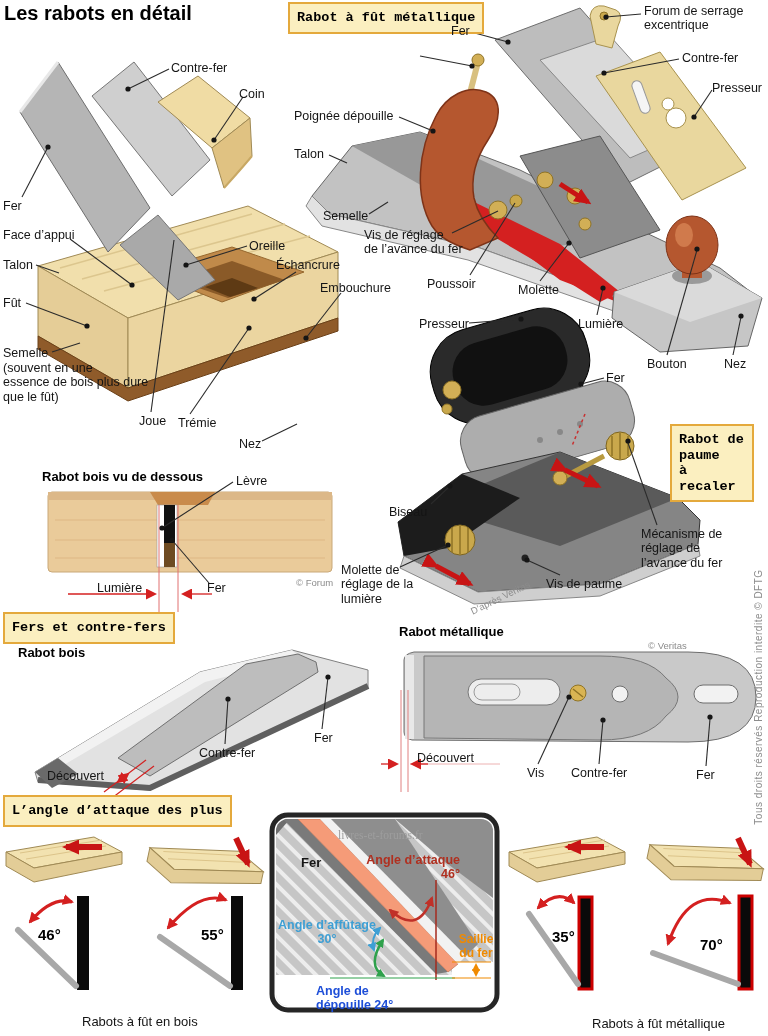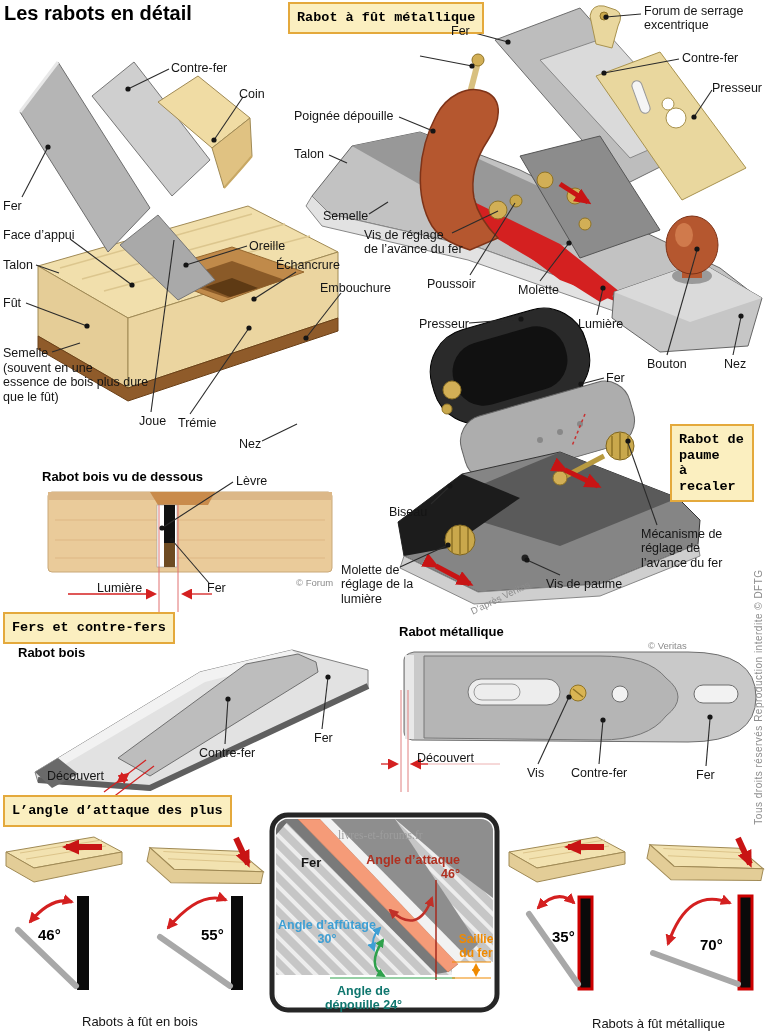--- a/index.html
+++ b/index.html
@@ -9,21 +9,21 @@
   .hdr{position:absolute;background:#FBEFC0;border:2px solid #E4A93C;padding:6px 7px;
        font-weight:bold;font-size:13.5px;color:#000;white-space:nowrap;line-height:1.15;font-family:Liberation Mono, monospace;}
   .lbl{position:absolute;font-size:12.5px;line-height:1.14;color:#151515;white-space:nowrap;}
   .pre{white-space:pre-line;}
   .sub{position:absolute;font-size:13px;font-weight:bold;color:#000;white-space:nowrap;}
   .ang{position:absolute;font-size:15px;font-weight:bold;color:#000;}
   .cap{position:absolute;font-size:13px;color:#151515;}
   .wm{color:#9E9E9E;font-family:Liberation Serif, serif;}
   .c-red{color:#B03020;font-weight:bold;text-align:right;}
   .c-blue{color:#3E9FD4;font-weight:bold;text-align:center;}
-  .c-green{color:#0f766e;font-weight:bold;text-align:center;}
+  .c-green{color:#1d4ed8;font-weight:bold;}
   .c-orange{color:#F08A00;font-weight:bold;text-align:center;font-size:12px;}
   .credit{position:absolute;font-size:9.5px;color:#8C8C8C;white-space:nowrap;}
   .side-wm{position:absolute;left:532px;top:690px;width:456px;height:14px;
            transform:rotate(-90deg);font-size:10px;color:#8C8C8C;text-align:center;
            letter-spacing:.5px;white-space:nowrap;}
   .art{position:absolute;left:0;top:0;}
 </style>
 </head>
 <body>
 

